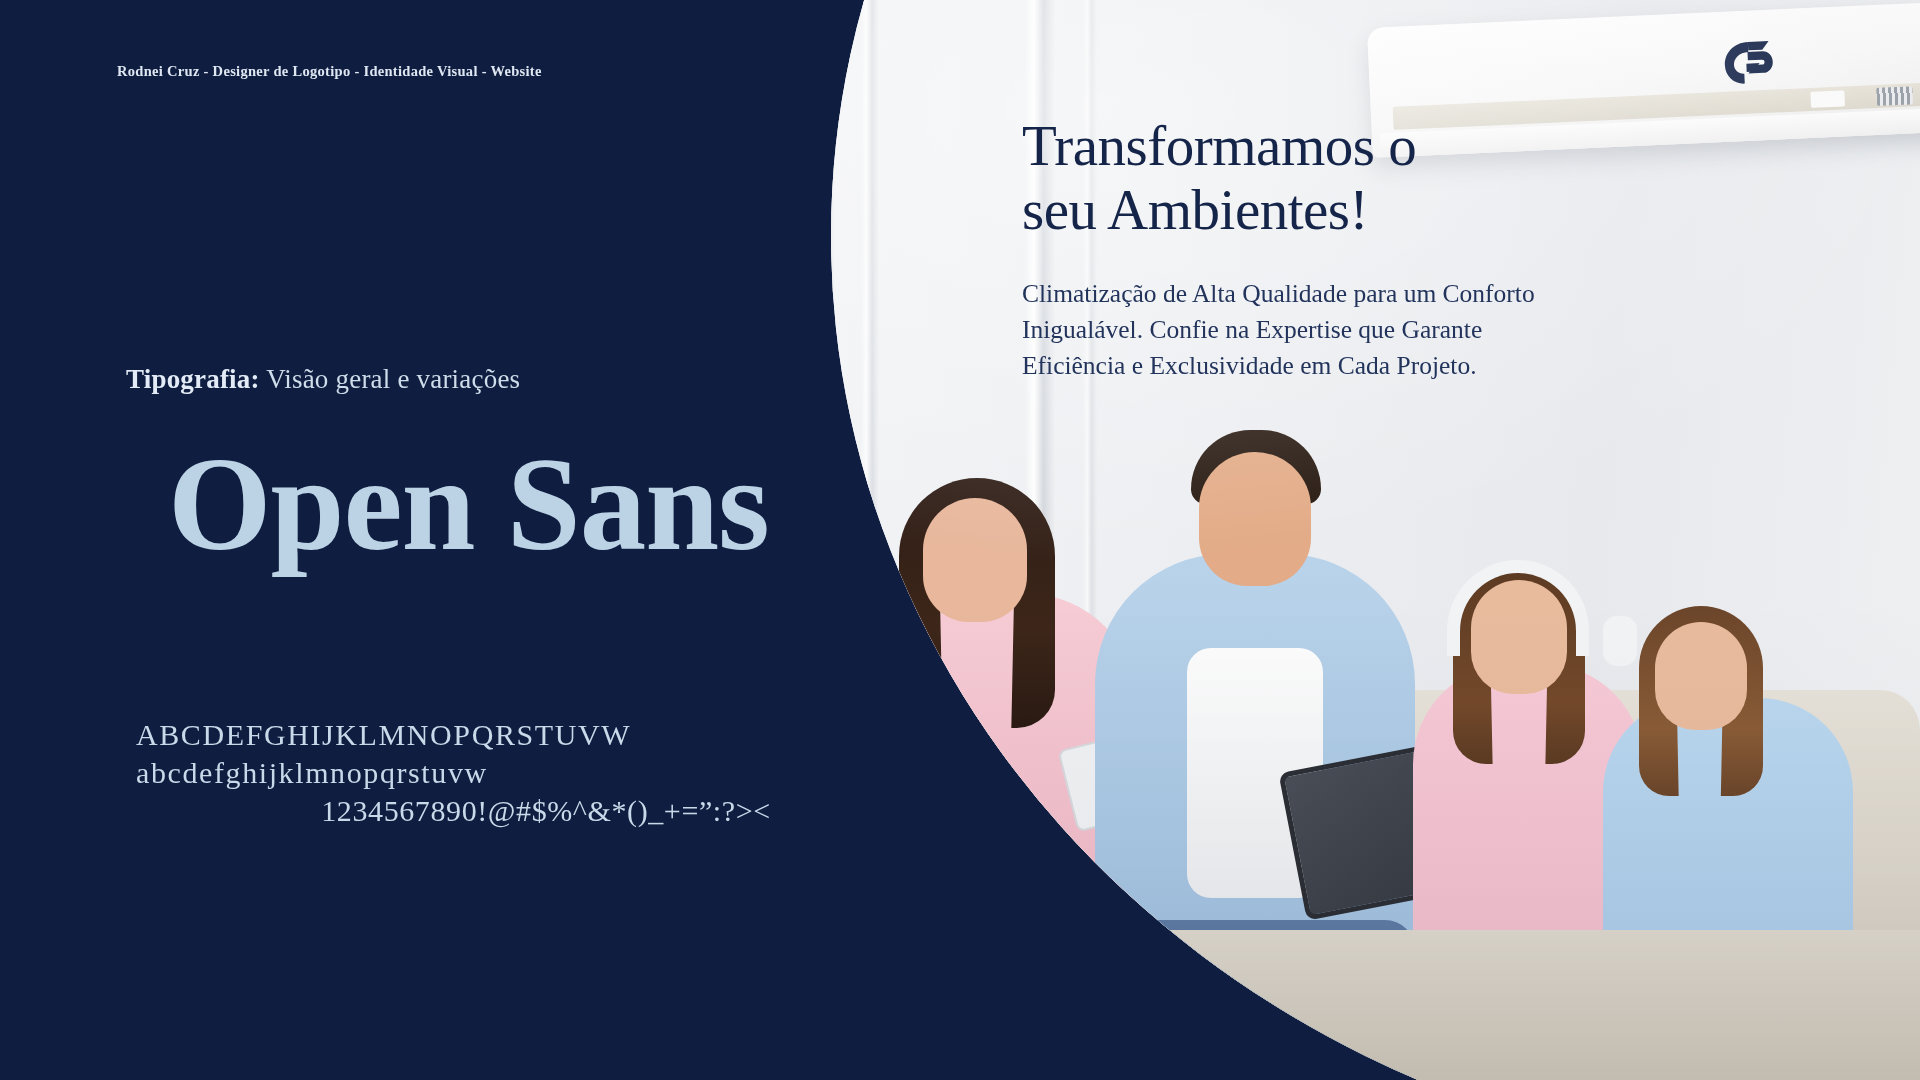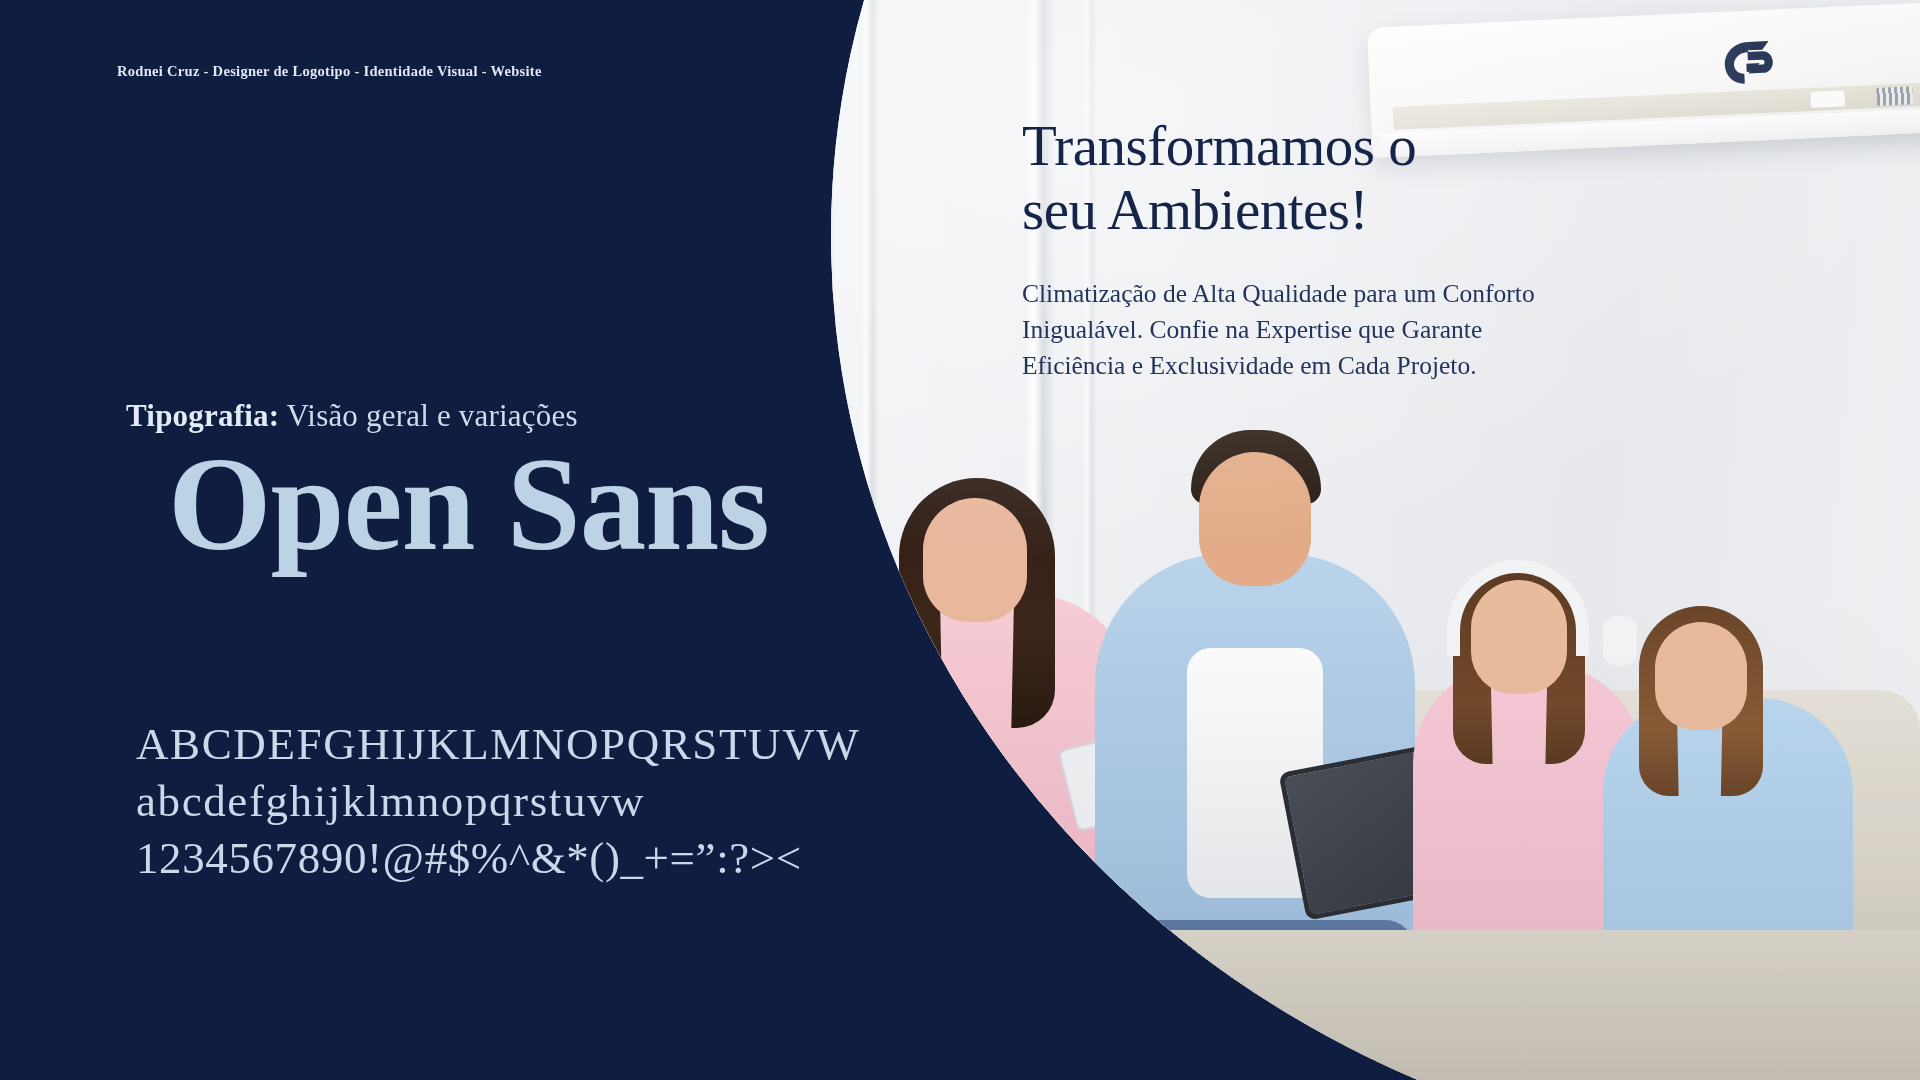--- a/index.html
+++ b/index.html
@@ -23,22 +23,22 @@
     left:117px; top:63px;
     font-size:14.5px;
     font-weight:700;
     letter-spacing:0.3px;
     color:#dfe7f2;
     white-space:nowrap;
   }
 
   #type-label {
     position:absolute;
-    left:126px; top:398px;
-    font-size:31px;
+    left:126px; top:364px;
+    font-size:27px;
     color:#cfdcea;
     white-space:nowrap;
     letter-spacing:0.2px;
   }
   #type-label .lbl-strong { font-weight:700; color:#e3ecf6; }
 
   #font-name {
     position:absolute;
     left:120px; top:434px;
     font-size:133px;
@@ -49,28 +49,28 @@
     white-space:nowrap;
     margin-left:48px;
   }
 
   #specimen {
     position:absolute;
     left:136px; top:716px;
     width:820px;
   }
   .spec-row {
-    font-size:45px;
+    font-size:30px;
     font-weight:300;
     color:#c8d9e9;
     line-height:1.27;
     letter-spacing:1.6px;
     white-space:nowrap;
   }
-  .spec-row.symbols { letter-spacing:0.6px; }
+  .spec-row.symbols { letter-spacing:0.6px;text-align:center; }
 
   
   #photo-panel {
     position:absolute;
     right:0; top:0;
     width:1155px; height:1080px;
     overflow:hidden;
     
     clip-path: ellipse(1012px 930px at 1078px 236px);
     background:#eceef1;

